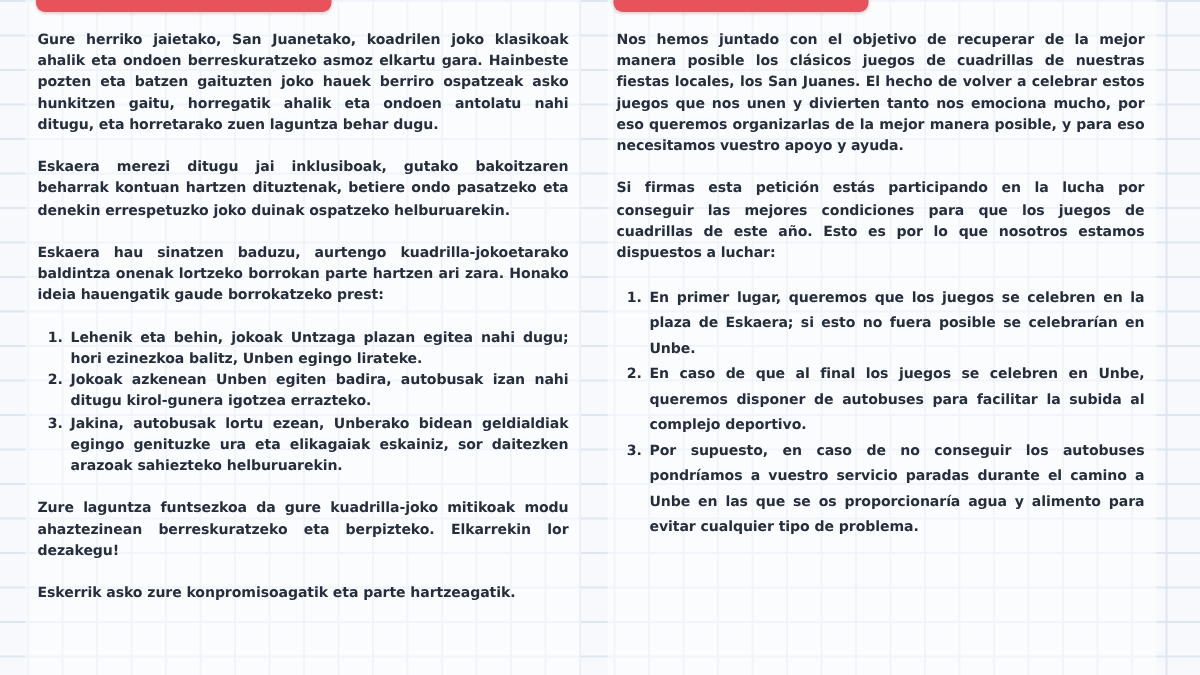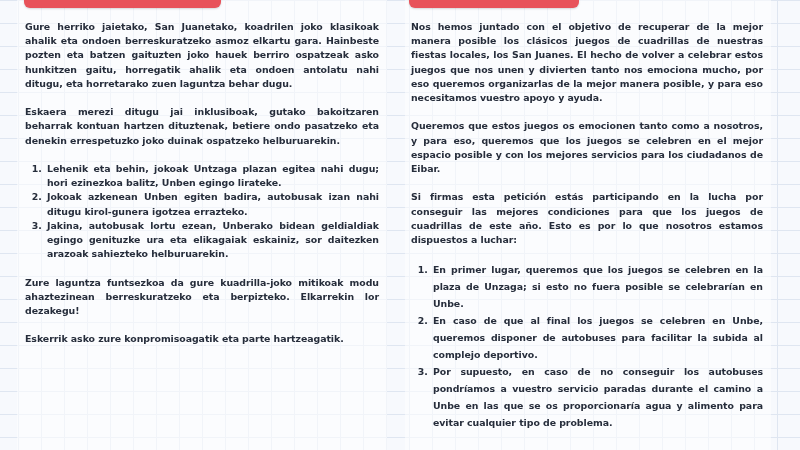--- a/index.html
+++ b/index.html
@@ -40,36 +40,36 @@
   .card.right ol li { line-height:17px; }
 </style>
 </head>
 <body>
 
 <div class="card left">
   <div class="badge"></div>
   <div class="text">
     <p>Gure herriko jaietako, San Juanetako, koadrilen joko klasikoak ahalik eta ondoen berreskuratzeko asmoz elkartu gara. Hainbeste pozten eta batzen gaituzten joko hauek berriro ospatzeak asko hunkitzen gaitu, horregatik ahalik eta ondoen antolatu nahi ditugu, eta horretarako zuen laguntza behar dugu.</p>
     <p>Eskaera merezi ditugu jai inklusiboak, gutako bakoitzaren beharrak kontuan hartzen dituztenak, betiere ondo pasatzeko eta denekin errespetuzko joko duinak ospatzeko helburuarekin.</p>
+    <p>Eskaera hau sinatzen baduzu, aurtengo kuadrilla-jokoetarako baldintza onenak lortzeko borrokan parte hartzen ari zara. Honako ideia hauengatik gaude borrokatzeko prest:</p>
     <ol>
       <li>Lehenik eta behin, jokoak Untzaga plazan egitea nahi dugu; hori ezinezkoa balitz, Unben egingo lirateke.</li>
       <li>Jokoak azkenean Unben egiten badira, autobusak izan nahi ditugu kirol-gunera igotzea errazteko.</li>
       <li>Jakina, autobusak lortu ezean, Unberako bidean geldialdiak egingo genituzke ura eta elikagaiak eskainiz, sor daitezken arazoak sahiezteko helburuarekin.</li>
     </ol>
     <p>Zure laguntza funtsezkoa da gure kuadrilla-joko mitikoak modu ahaztezinean berreskuratzeko eta berpizteko. Elkarrekin lor dezakegu!</p>
     <p>Eskerrik asko zure konpromisoagatik eta parte hartzeagatik.</p>
   </div>
 </div>
 
 <div class="card right">
   <div class="badge"></div>
   <div class="text">
     <p>Nos hemos juntado con el objetivo de recuperar de la mejor manera posible los clásicos juegos de cuadrillas de nuestras fiestas locales, los San Juanes. El hecho de volver a celebrar estos juegos que nos unen y divierten tanto nos emociona mucho, por eso queremos organizarlas de la mejor manera posible, y para eso necesitamos vuestro apoyo y ayuda.</p>
-    <p>Queremos que estos juegos os emocionen tanto como a nosotros, y para eso, queremos que los juegos se celebren en el mejor espacio posible y con los mejores servicios para los ciudadanos de Eibar.</p>
     <p>Si firmas esta petición estás participando en la lucha por conseguir las mejores condiciones para que los juegos de cuadrillas de este año. Esto es por lo que nosotros estamos dispuestos a luchar:</p>
     <ol>
-      <li>En primer lugar, queremos que los juegos se celebren en la plaza de Unzaga; si esto no fuera posible se celebrarían en Unbe.</li>
+      <li>En primer lugar, queremos que los juegos se celebren en la plaza de Eskaera; si esto no fuera posible se celebrarían en Unbe.</li>
       <li>En caso de que al final los juegos se celebren en Unbe, queremos disponer de autobuses para facilitar la subida al complejo deportivo.</li>
       <li>Por supuesto, en caso de no conseguir los autobuses pondríamos a vuestro servicio paradas durante el camino a Unbe en las que se os proporcionaría agua y alimento para evitar cualquier tipo de problema.</li>
     </ol>
 
   </div>
 </div>
 
 </body></html>

